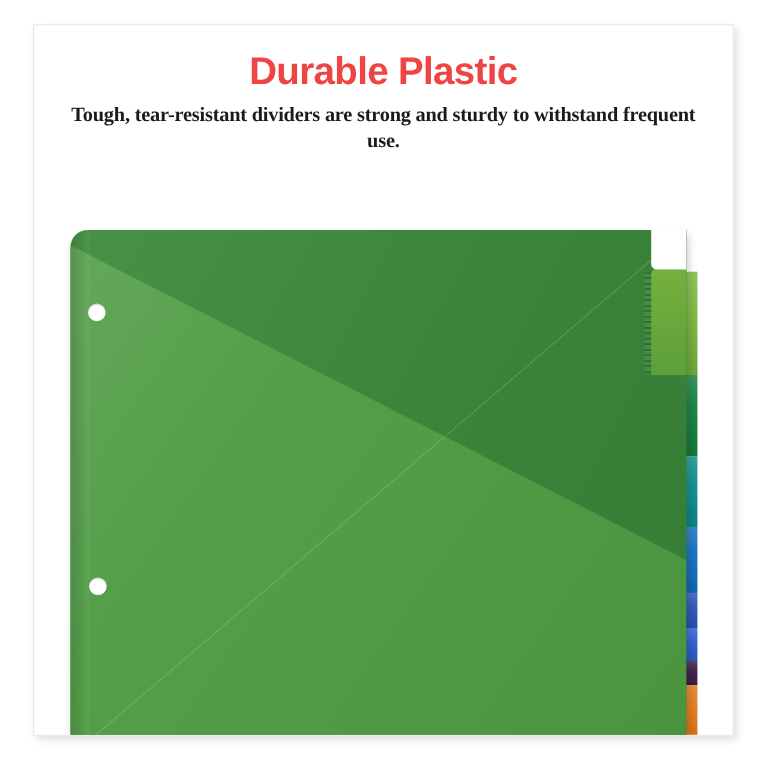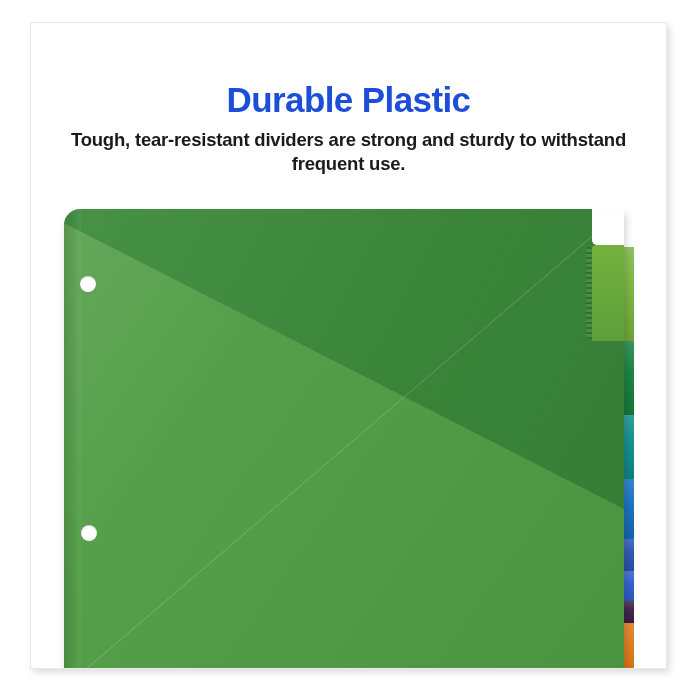--- a/index.html
+++ b/index.html
@@ -50,21 +50,21 @@
     font-family: "Liberation Sans", sans-serif;
   }
   .subcopy {
     margin: 8px auto 0 auto;
     width: 570px;
     font-size: 18.5px;
     line-height: 24px;
     font-weight: bold;
     color: #1b1b1b;
     letter-spacing: -0.2px;
-    font-family: Liberation Sans, sans-serif;
+    font-family: Liberation Serif, serif;
   }
 
   
   .product {
     position: absolute;
     left: 0px;
     top: 140px;
     width: 635px;
     height: 505px;
   }
@@ -215,21 +215,21 @@
   }
 </style>
 </head>
 <body>
 
 <div id="stage">
 
   <div class="card">
 
     <div class="copy">
-      <h1 class="headline" style="color: #1d4ed8; margin-top: 35px;">Durable Plastic</h1>
+      <h1 class="headline" style="color: #ef4444;">Durable Plastic</h1>
       <p class="subcopy" style="color: rgb(27, 27, 27);">Tough, tear-resistant dividers are strong and sturdy to withstand frequent use.</p>
     </div>
 
     <div class="product">
 
       <div class="tab-stack">
         <div class="tab" style="top: 84px; height: 94px; background: rgb(122, 183, 63);"></div>
         <div class="tab" style="top: 178px; height: 74px; background: rgb(23, 130, 63);"></div>
         <div class="tab" style="top: 252px; height: 64px; background: rgb(15, 143, 143);"></div>
         <div class="tab" style="top: 316px; height: 60px; background: rgb(21, 112, 192);"></div>

